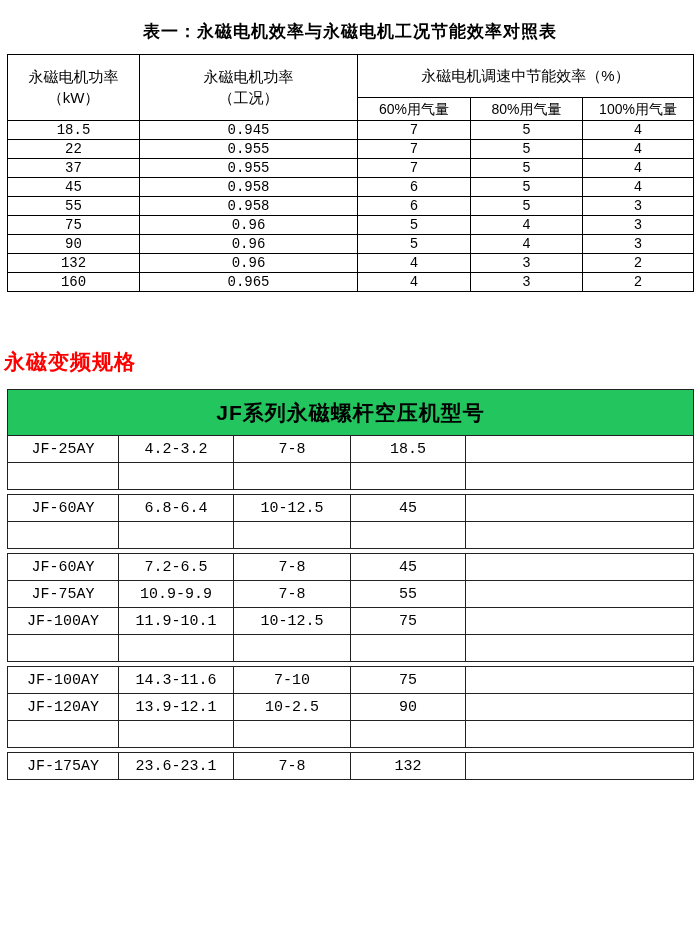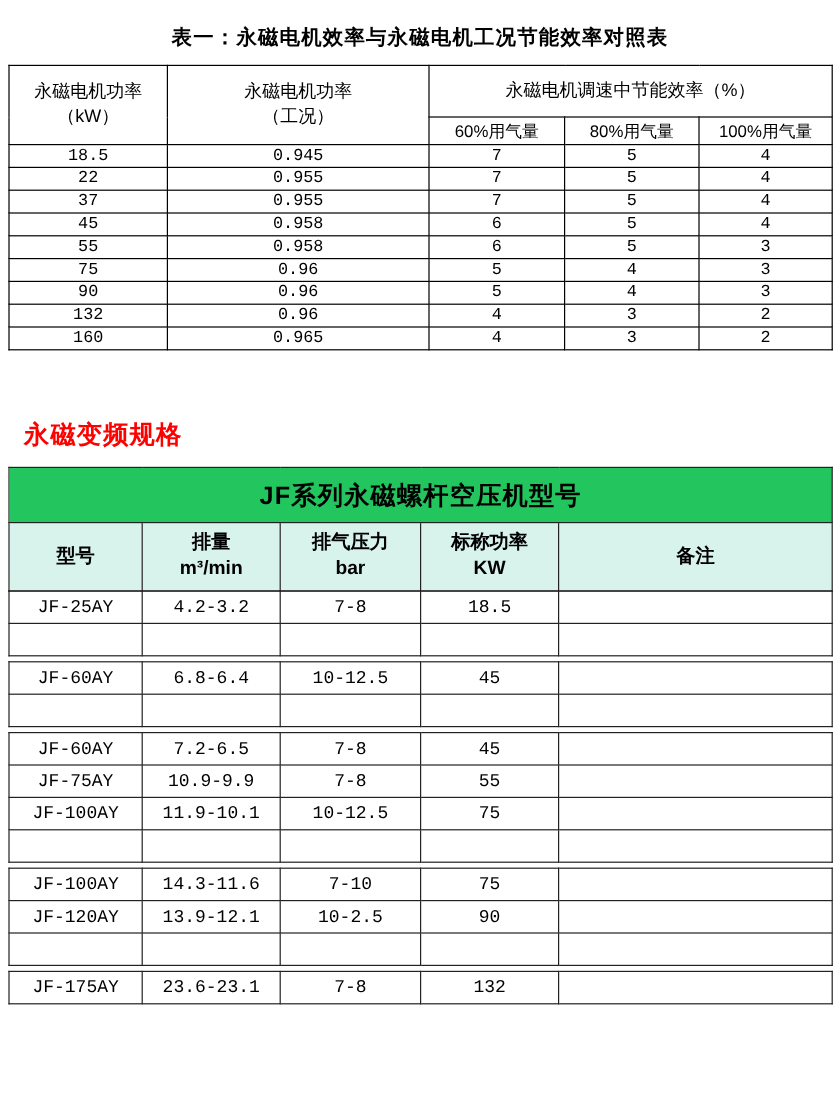--- a/index.html
+++ b/index.html
@@ -45,21 +45,21 @@
   #table1 .h-row1 th { height: 42px; }
   #table1 .h-row2 th { height: 22px; font-size: 14px; margin-top: 16px; }
   #table1 tbody tr { height: 19px; }
   #table1 tbody td {
     font-family: "Liberation Mono", monospace;
     font-size: 14px;
   }
 
   
   .section-heading {
-    margin: 56px 0 13px 20px;
+    margin: 56px 0 13px 4px;
     font-size: 21px;
     font-weight: bold;
     color: #fe0000;
     letter-spacing: 1px;
   }
 
   
   .t2 td, .t2 th { border-color: #222222; }
   .t2-head .title-row th {
     height: 45px;
@@ -188,36 +188,20 @@
     <col style="width:111px">
       <col style="width:115px">
       <col style="width:117px">
       <col style="width:115px">
       <col style="width:228px">
   </colgroup>
   <thead>
     <tr class="title-row">
       <th colspan="5">JF系列永磁螺杆空压机型号</th>
     </tr>
-    <tr class="header-row">
-      <th>型号</th>
-      <th>
-        <span>排量</span><br>
-        <span>m³/min</span>
-      </th>
-      <th>
-        <span>排气压力</span><br>
-        <span>bar</span>
-      </th>
-      <th>
-        <span>标称功率</span><br>
-        <span>KW</span>
-      </th>
-      <th>备注</th>
-    </tr>
   </thead>
 </table>
 
 <table class="t2 t2-group attached">
   <colgroup>
       <col style="width:111px">
       <col style="width:115px">
       <col style="width:117px">
       <col style="width:115px">
       <col style="width:228px">

